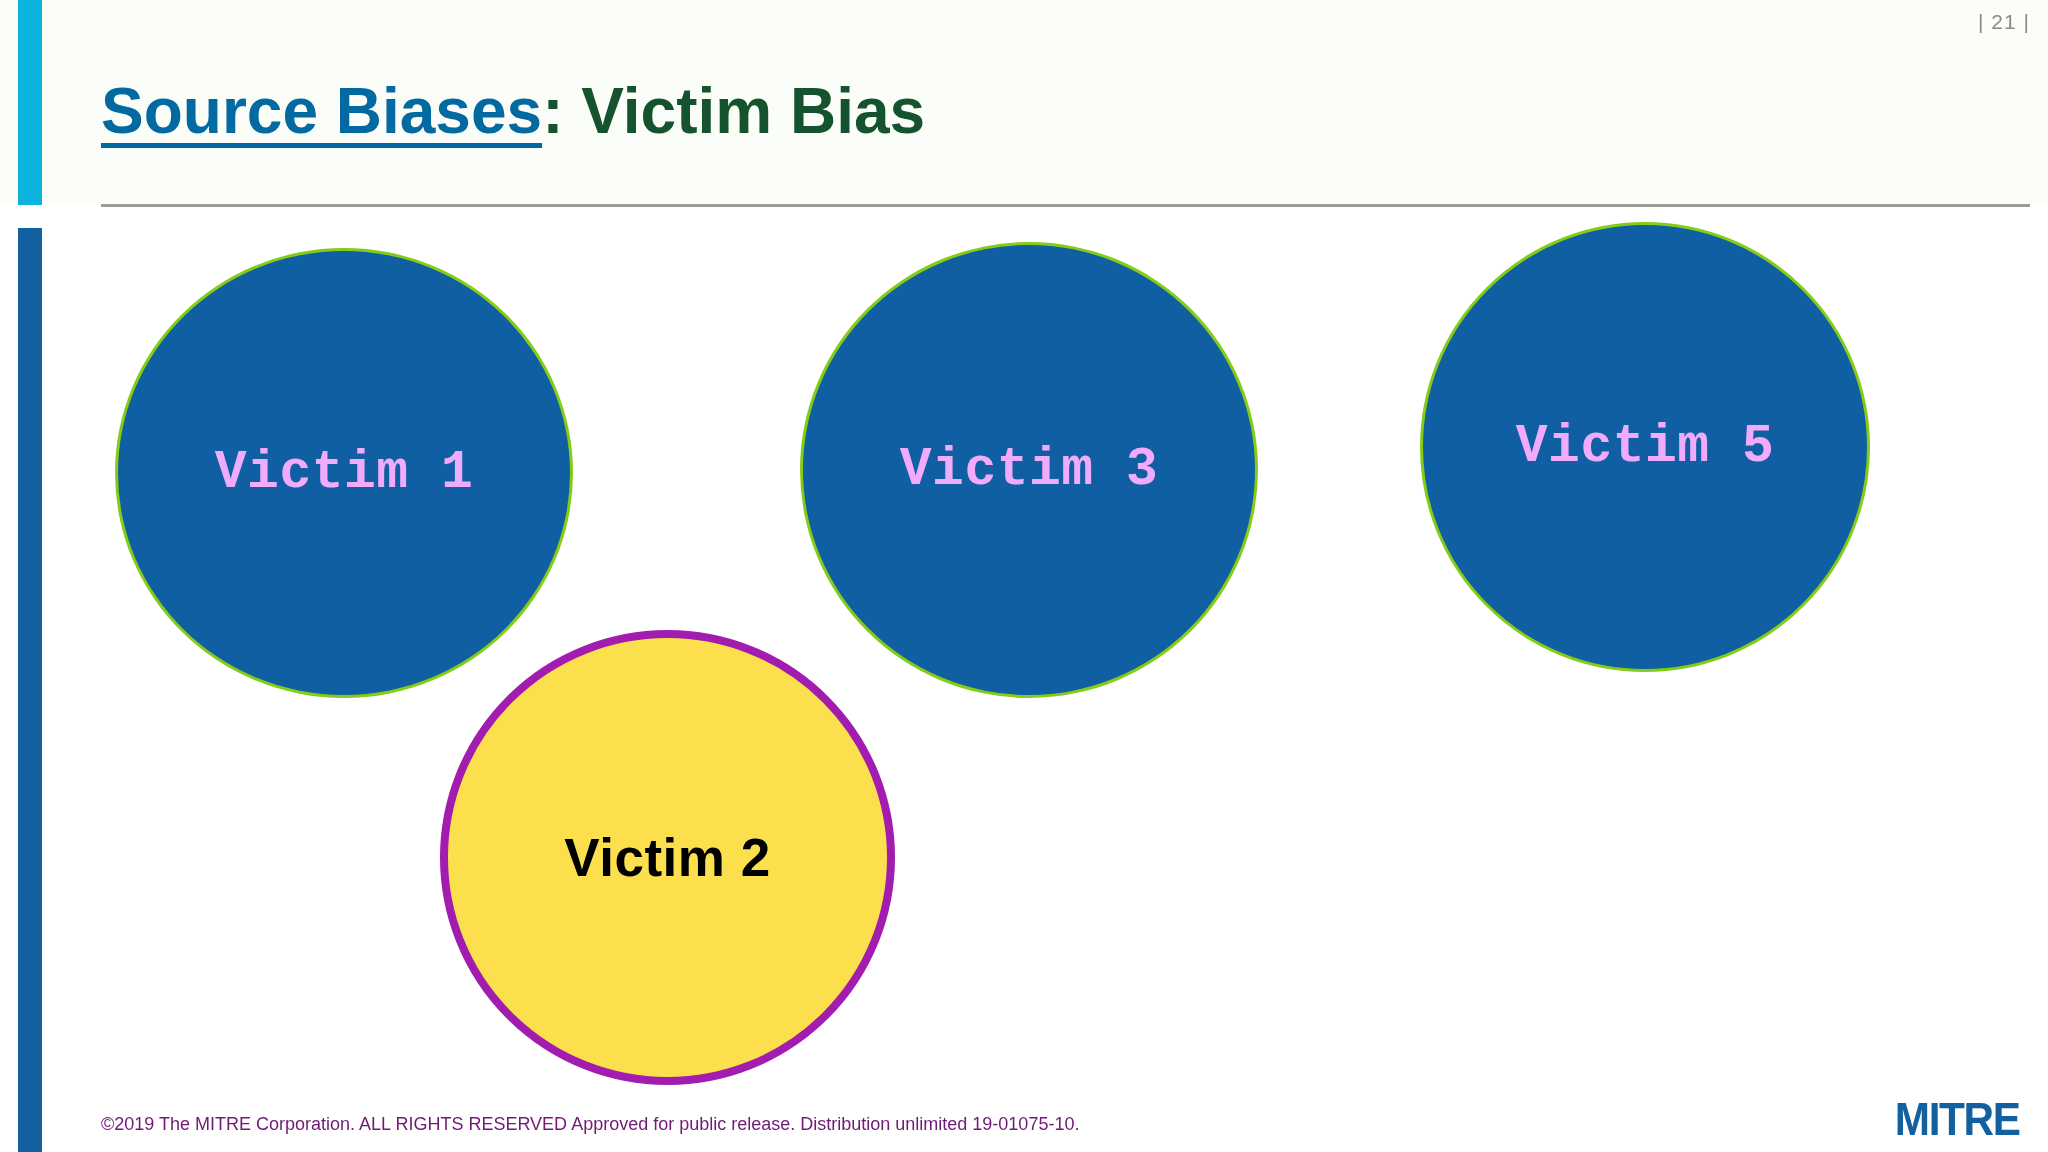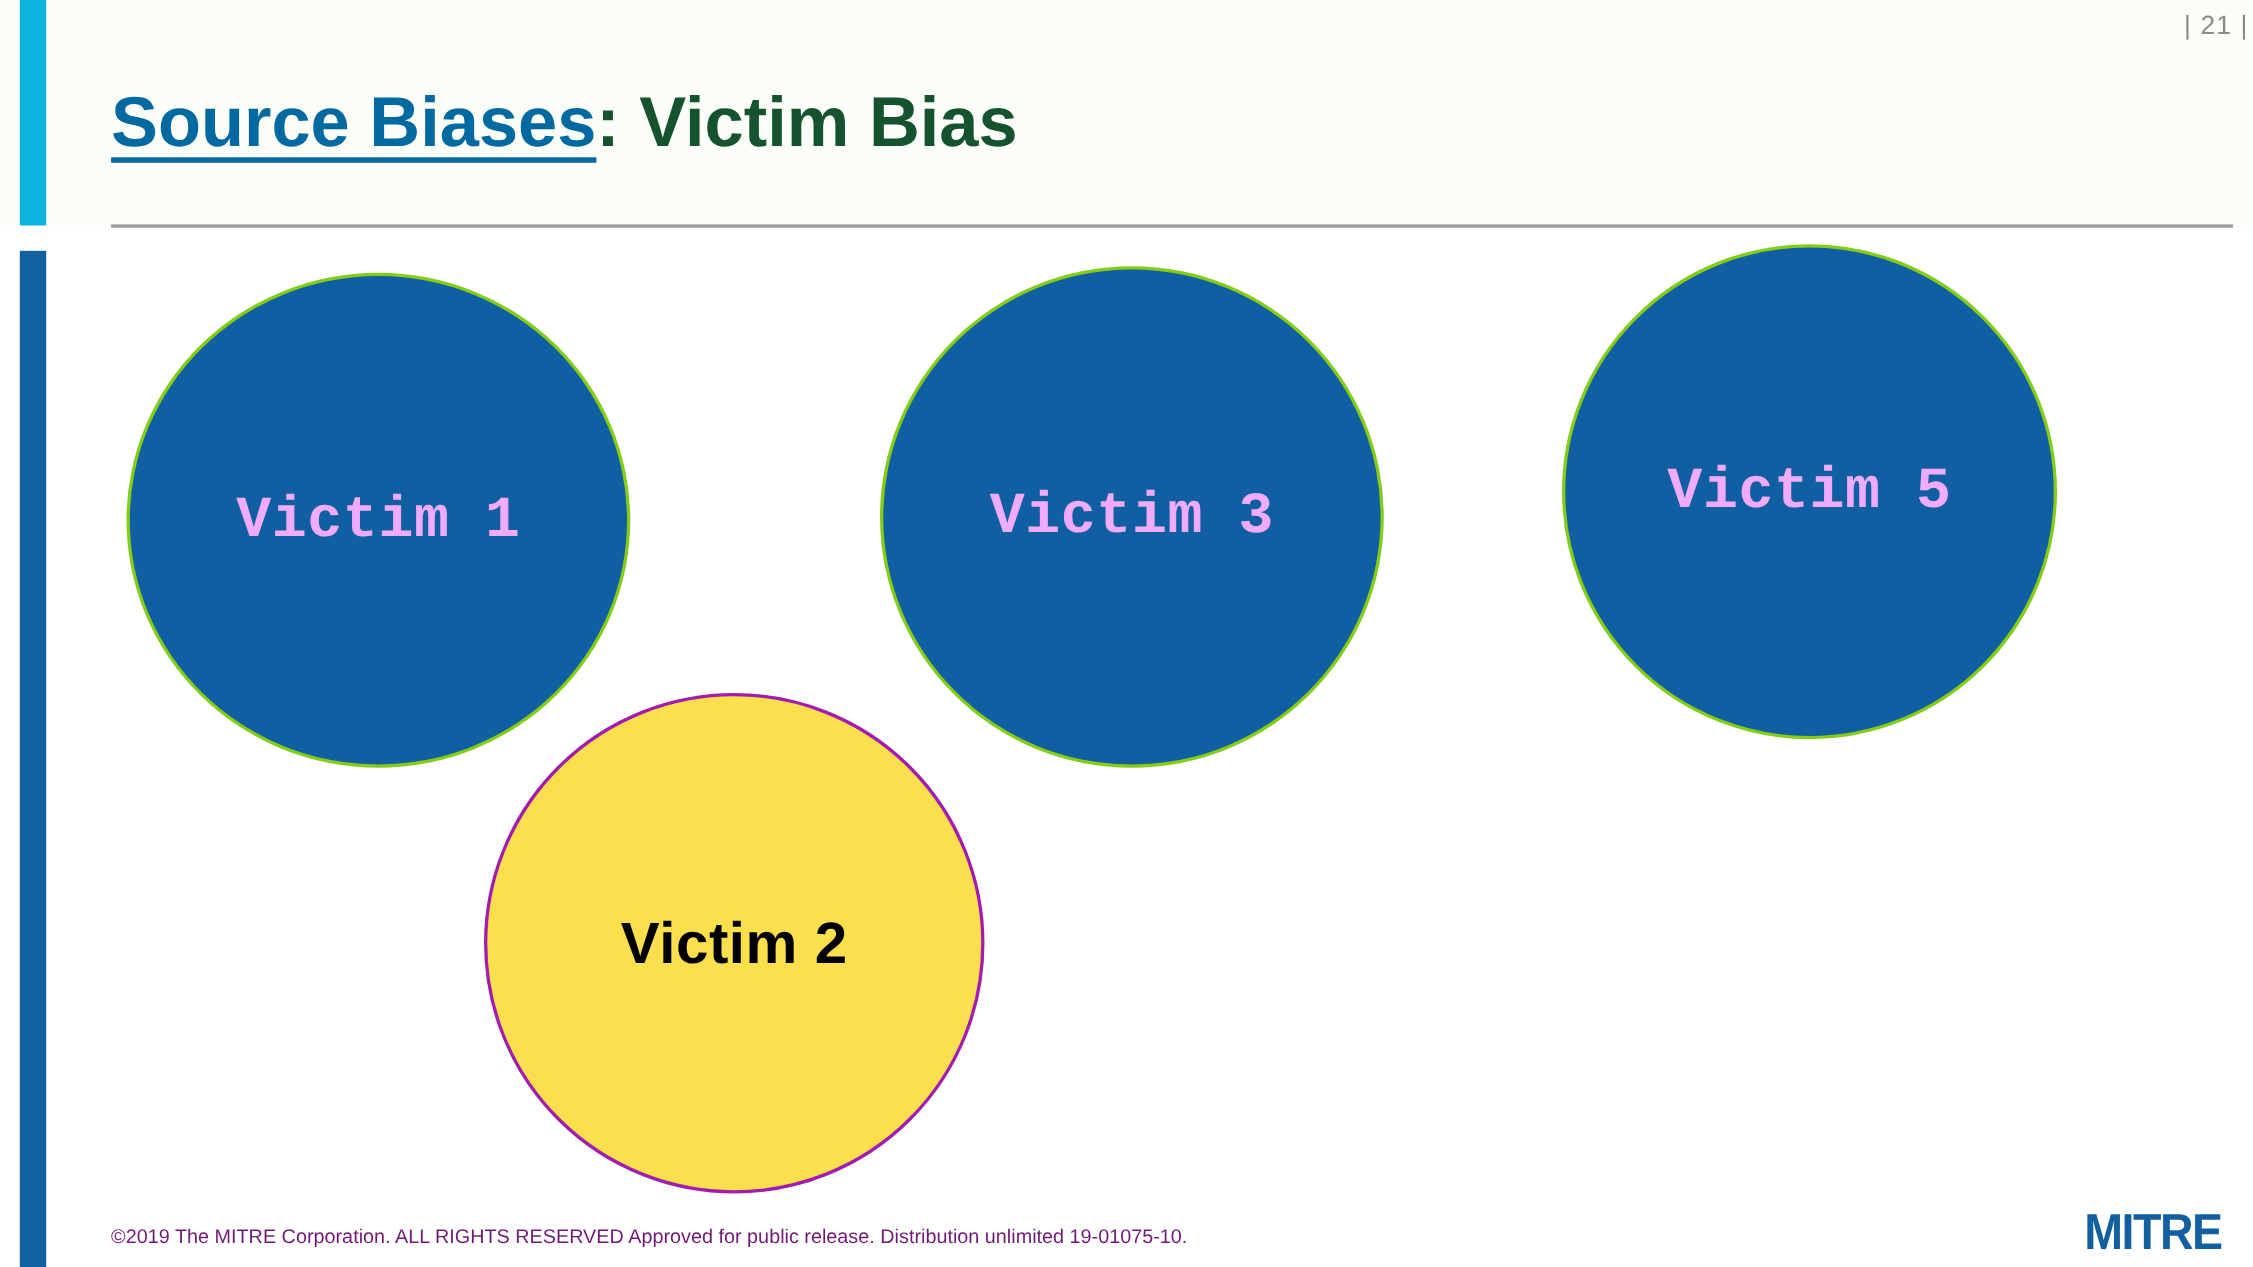--- a/index.html
+++ b/index.html
@@ -43,23 +43,23 @@
     left: 18px;
     top: 228px;
     width: 24px;
     height: 924px;
     background: #12609F;
   }
 
   
   .page-number {
     position: absolute;
-    right: 4px;
+    right: 18px;
     top: 10px;
-    font-size: 24px;
+    font-size: 21px;
     color: #8a8a8a;
     letter-spacing: 1px;
     font-family: "Liberation Sans", sans-serif;
   }
 
   
   .title {
     position: absolute;
     left: 101px;
     top: 78px;
@@ -101,21 +101,21 @@
     letter-spacing: 0.5px;
   }
   .circle.blue {
     background: #0F5FA2;
     border: 3px solid #84cc16;
     color: #f0abfc;
     font-family: Liberation Mono, monospace;
   }
   .circle.yellow {
     background: #FCDF4C;
-    border: 3px solid #a21caf;
+    border: 8px solid #a21caf;
     color: #000000;
   }
   .circle-label { pointer-events: none; }
 
   
   .footer-text {
     position: absolute;
     left: 101px;
     top: 1114px;
     font-size: 18px;

